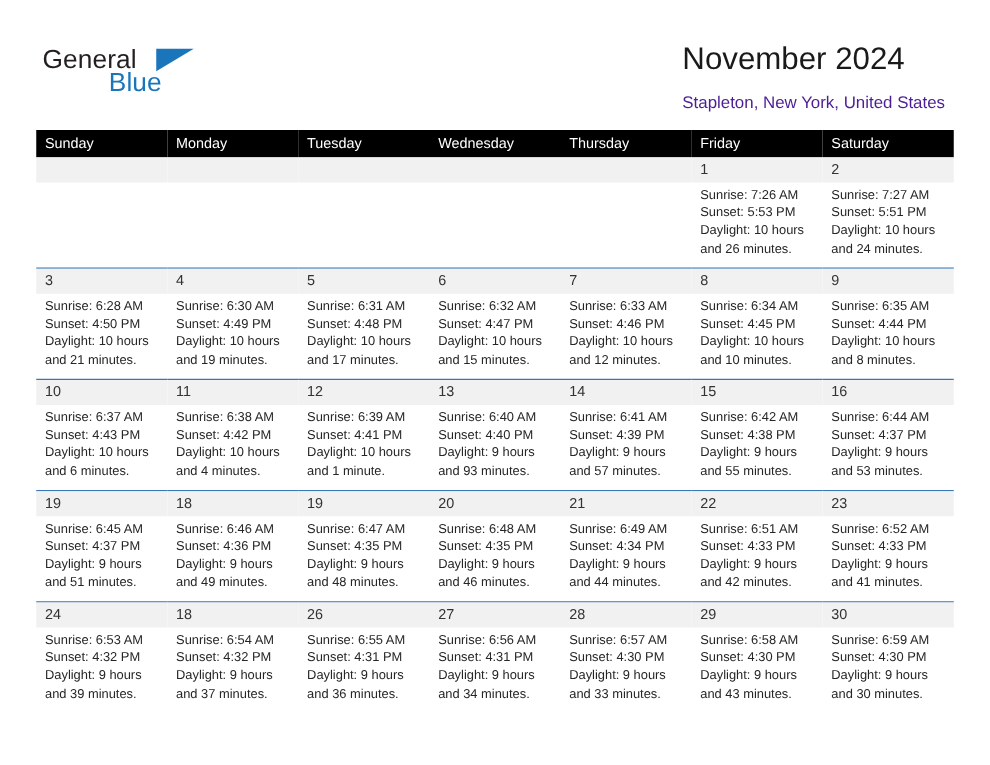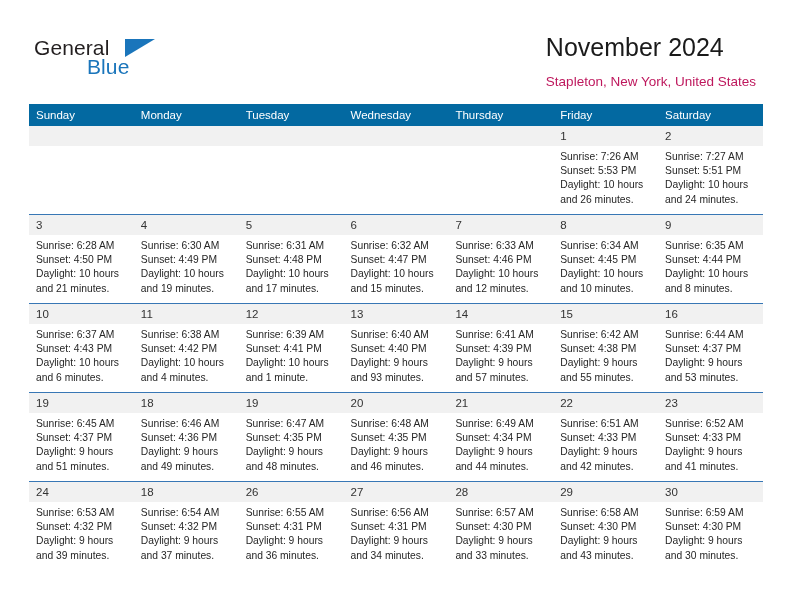--- a/index.html
+++ b/index.html
@@ -71,37 +71,37 @@
     text-align: left;
   }
   .cal-title {
     font-size: 25px;
     color: #1a1a1a;
     line-height: 30px;
     white-space: nowrap;
   }
   .cal-subtitle {
     font-size: 13.5px;
-    color: #be185d;
+    color: #4c1d95;
     line-height: 18px;
     margin-top: 11px;
     white-space: nowrap;
   }
 
   
   .calendar {
     position: absolute;
     left: 29px;
     top: 104px;
     width: 734px;
     border-collapse: collapse;
     table-layout: fixed;
   }
   .calendar th {
-    background: #0369a1;
+    background: #000000;
     color: #ffffff;
     font-size: 11.5px;
     font-weight: normal;
     text-align: left;
     padding: 5px 0 5px 7px;
     height: 12px;
     border: none;
   }
   .calendar td {
     vertical-align: top;

